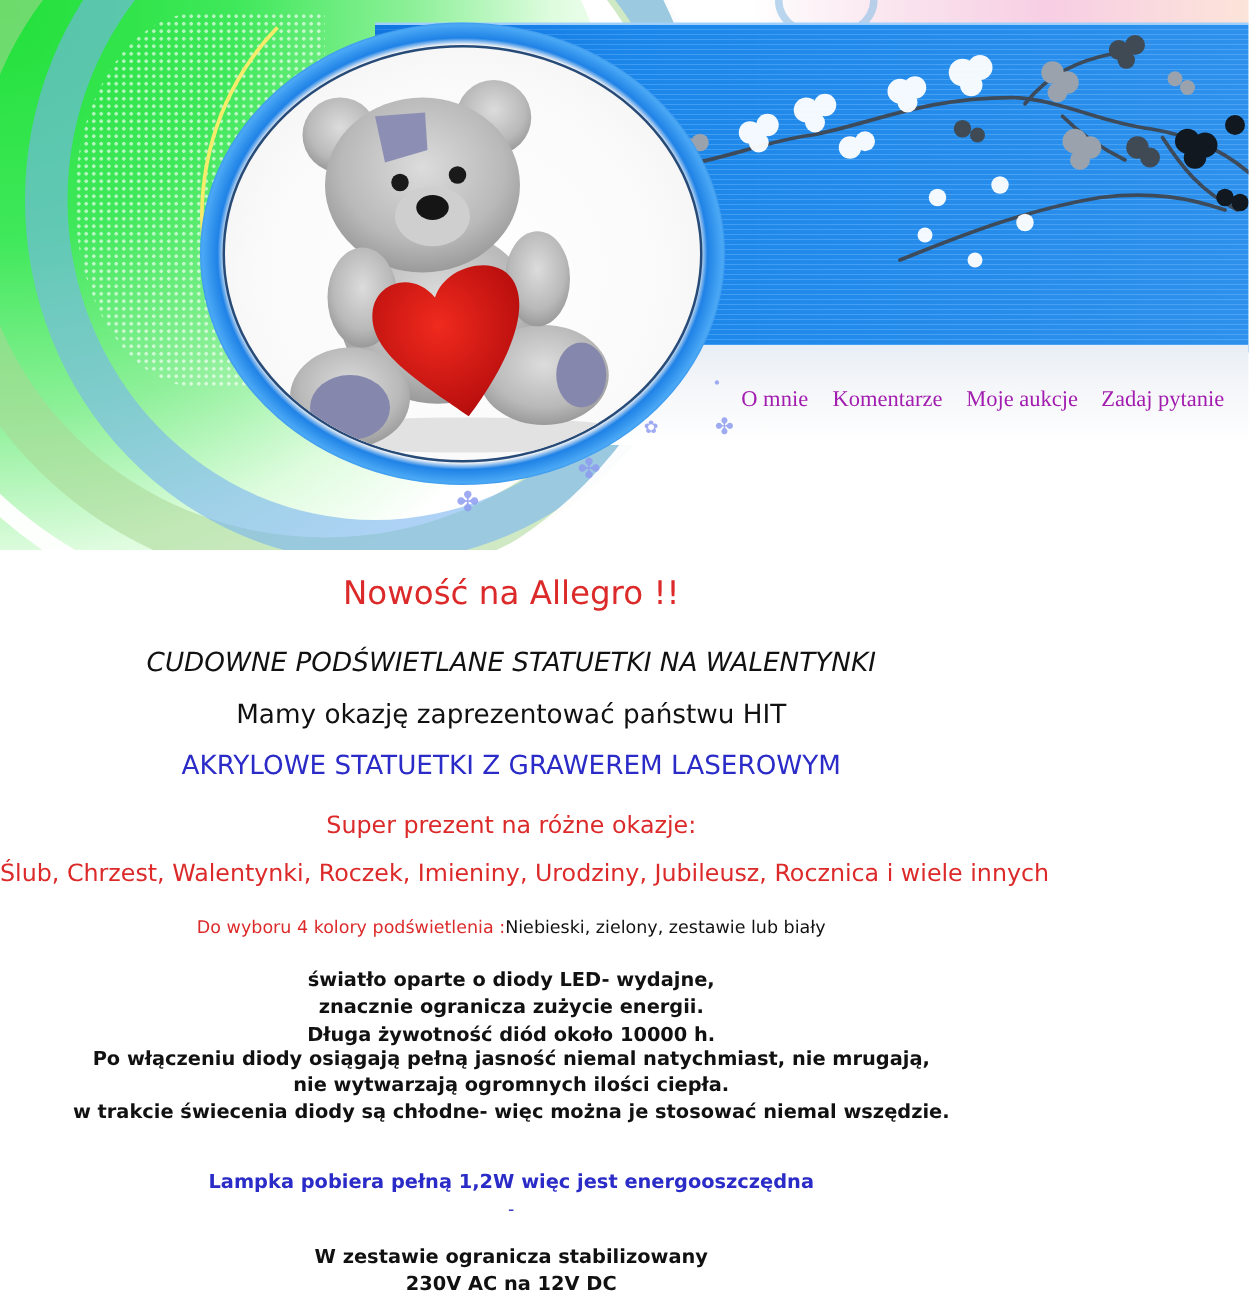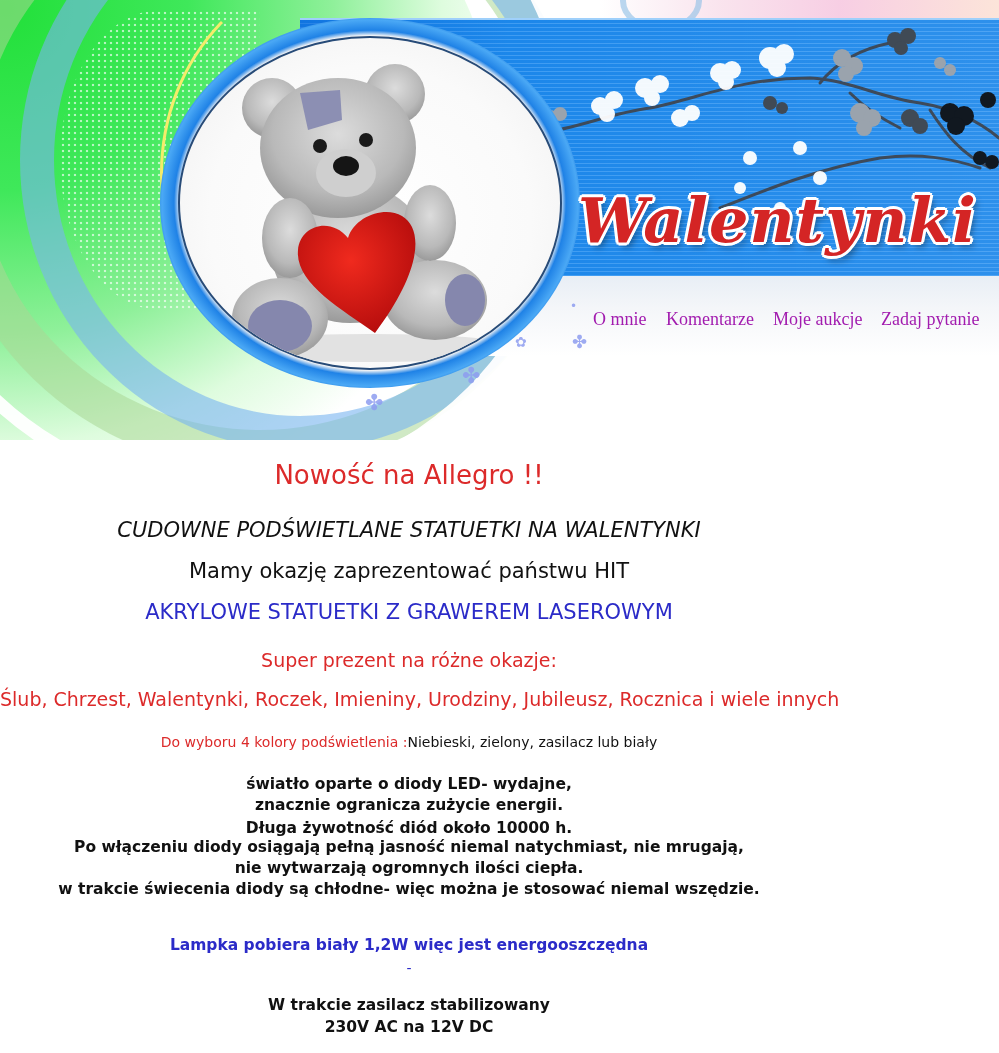--- a/index.html
+++ b/index.html
@@ -171,21 +171,20 @@
       <ellipse cx="100" cy="288" rx="32" ry="26" fill="#8587ad"></ellipse>
       <ellipse cx="285" cy="262" rx="20" ry="26" fill="#8587ad"></ellipse>
 
       <ellipse cx="110" cy="200" rx="28" ry="40" fill="url(#fur)"></ellipse>
       <ellipse cx="250" cy="185" rx="26" ry="38" fill="url(#fur)"></ellipse>
 
       <path d="M195 295 C160 270, 115 245, 118 212 C120 188, 150 178, 168 200 C175 178, 205 168, 222 178 C245 192, 240 235, 195 295 Z" fill="url(#heart)"></path>
     </svg>
   </div>
 
-  <div class="title-logo">Walentynki</div>
 
   <nav class="nav">
     <a href="#" style="left:593px;">O mnie</a>
     <a href="#" style="left:666px;">Komentarze</a>
     <a href="#" style="left:773px;">Moje aukcje</a>
     <a href="#" style="left:881px;">Zadaj pytanie</a>
   </nav>
 
   <span class="flower" style="left:365px; top:392px;">✤</span>
   <span class="flower" style="left:462px; top:365px;">✤</span>
@@ -195,28 +194,28 @@
 </div>
 
 <main class="content">
   <div class="line red" style="top:20px; font-size:26px;">Nowość na Allegro !!</div>
   <div class="line black" style="top:78px; font-size:21px; font-style:italic;">CUDOWNE PODŚWIETLANE STATUETKI NA WALENTYNKI</div>
   <div class="line black" style="top:119px; font-size:21px;">Mamy okazję zaprezentować państwu HIT</div>
   <div class="line blue" style="top:160px; font-size:21px;text-align:center;">AKRYLOWE STATUETKI Z GRAWEREM LASEROWYM</div>
   <div class="line red" style="top:209px; font-size:19px;">Super prezent na różne okazje:</div>
   <div class="line red" style="top:248px; font-size:19px;">Ślub, Chrzest, Walentynki, Roczek, Imieniny, Urodziny, Jubileusz, Rocznica i wiele innych</div>
   <div class="line" style="top:294px; font-size:14px;">
-    <span class="red">Do wyboru 4 kolory podświetlenia :</span><span class="black">Niebieski, zielony, zasilacz lub biały</span>
+    <span class="red">Do wyboru 4 kolory podświetlenia :</span><span class="black">Niebieski, zielony, zestawie lub biały</span>
   </div>
 
   <div class="line black bold" style="top:335px; font-size:15.5px;">światło oparte o diody LED- wydajne,</div>
   <div class="line black bold" style="top:356px; font-size:15.5px;">znacznie ogranicza zużycie energii.</div>
   <div class="line black bold" style="top:379px; font-size:15.5px;">Długa żywotność diód około 10000 h.</div>
   <div class="line black bold" style="top:398px; font-size:15.5px;">Po włączeniu  diody osiągają pełną jasność niemal natychmiast, nie mrugają,</div>
   <div class="line black bold" style="top:419px; font-size:15.5px;">nie wytwarzają ogromnych ilości ciepła.</div>
   <div class="line black bold" style="top:440px; font-size:15.5px;">w trakcie świecenia diody są chłodne- więc można je stosować niemal wszędzie.</div>
 
-  <div class="line blue bold" style="top:496px; font-size:15.5px;">Lampka pobiera biały 1,2W więc jest  energooszczędna</div>
+  <div class="line blue bold" style="top:496px; font-size:15.5px;">Lampka pobiera pełną 1,2W więc jest  energooszczędna</div>
   <div class="line blue" style="top:520px; font-size:14px;">-</div>
 
-  <div class="line black bold" style="top:556px; font-size:15.5px;">W trakcie zasilacz stabilizowany</div>
+  <div class="line black bold" style="top:556px; font-size:15.5px;">W zestawie ogranicza stabilizowany</div>
   <div class="line black bold" style="top:578px; font-size:15.5px;">230V AC na 12V DC</div>
 </main>
 
 </body></html>

